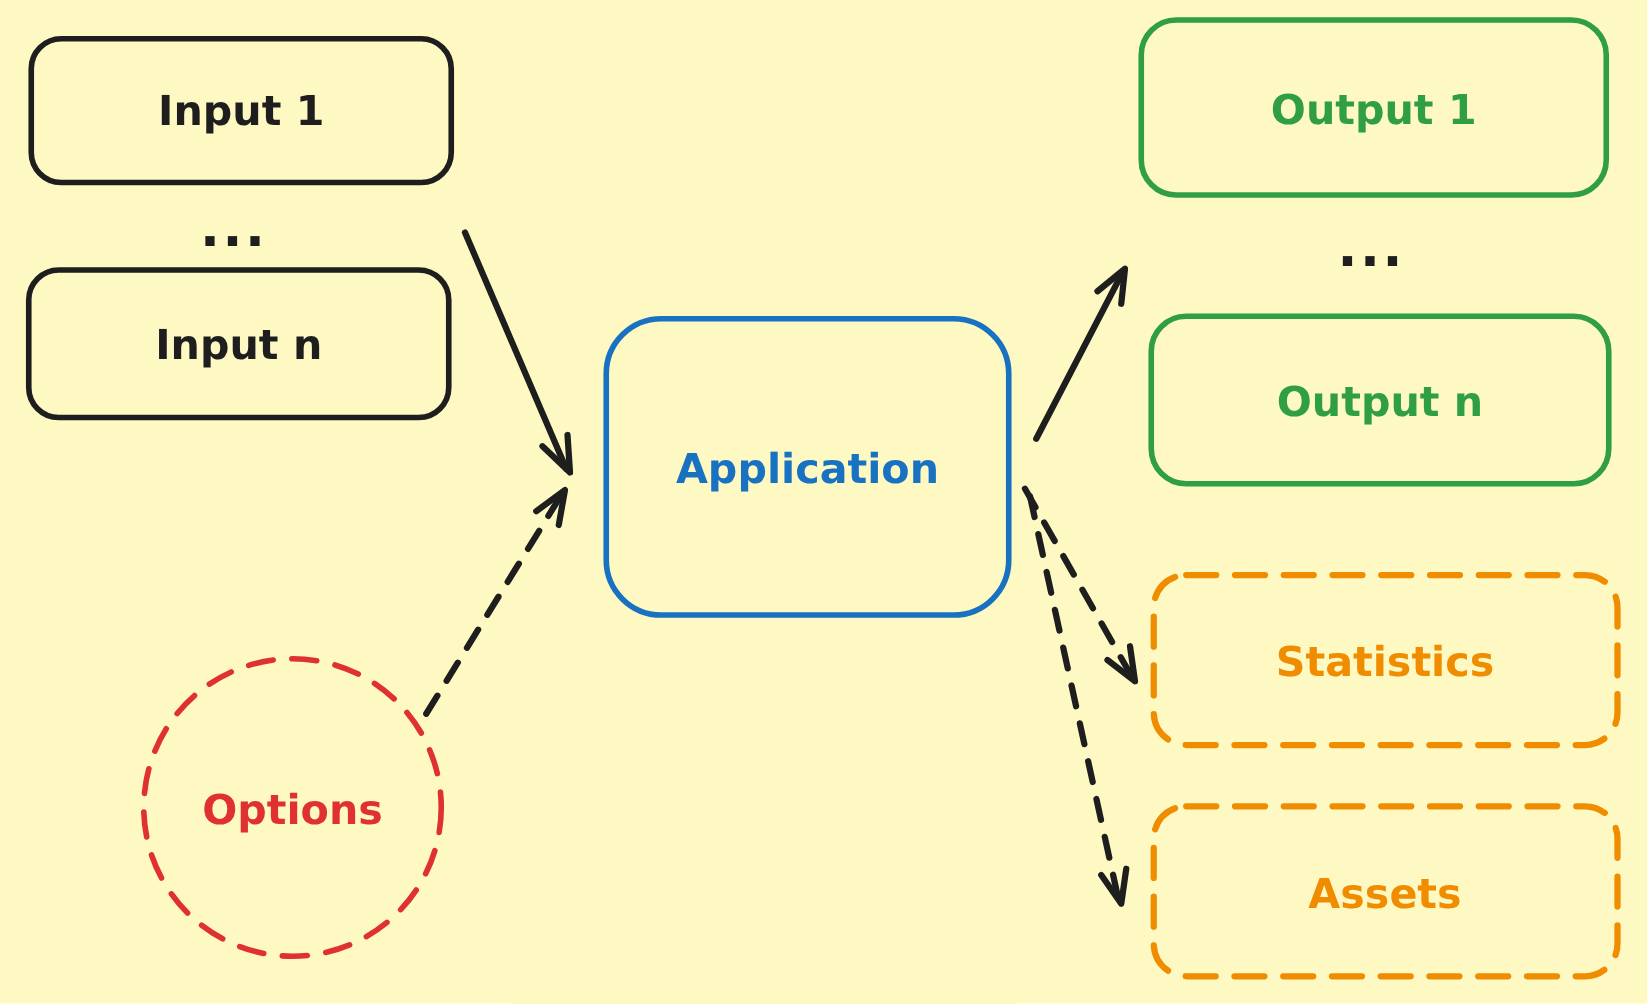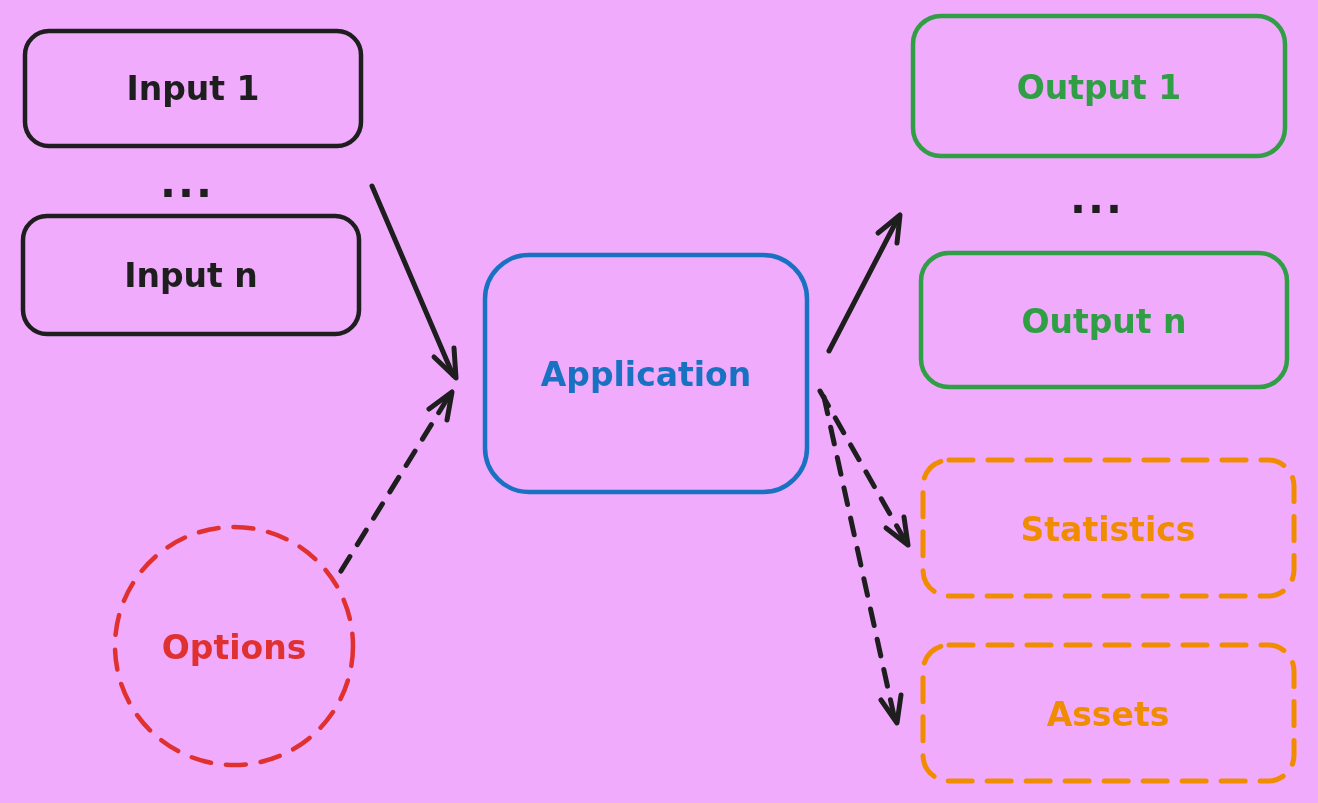--- a/index.html
+++ b/index.html
@@ -4,21 +4,21 @@
 <style>
   html, body {
     margin: 0;
     padding: 0;
     background: #ffffff;
   }
   .canvas-wrap {
     position: relative;
     width: 1318px;
     height: 803px;
-    background: #f0abfc;
+    background: #fef9c3;
     overflow: hidden;
   }
   svg {
     display: block;
   }
   .node-shape {
     fill: none;
     stroke-width: 4.5px;
     stroke-linecap: round;
   }

